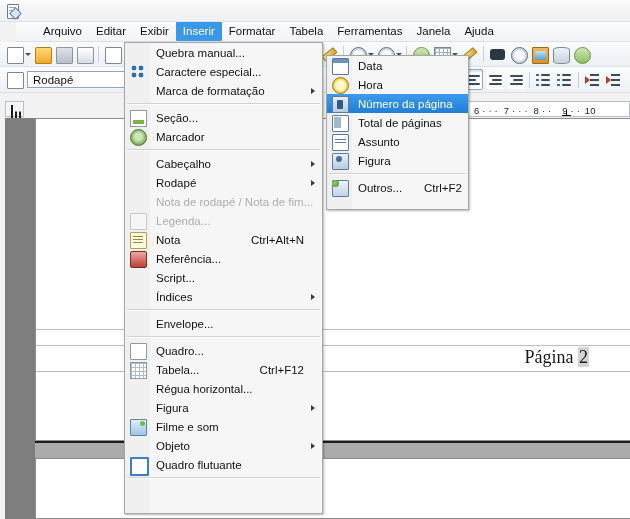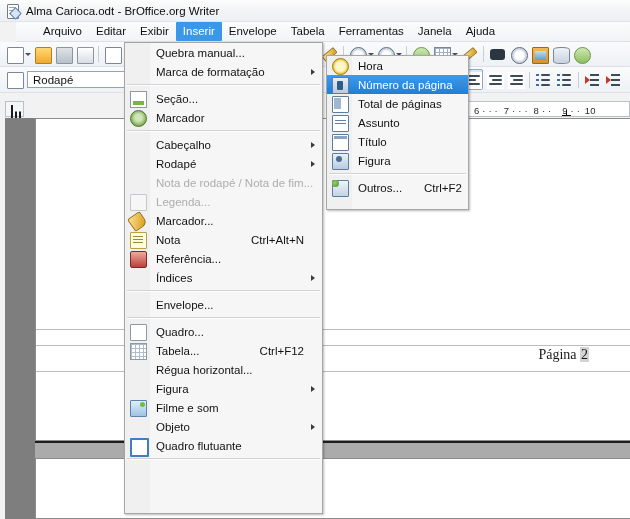--- a/index.html
+++ b/index.html
@@ -131,21 +131,21 @@
   }
   .page{
     position:absolute;background:#ffffff;border:1px solid #8c8c8c;box-sizing:border-box;
   }
   .page.p1{left:30px;top:0px;width:600px;height:323px;}
   .page.p2{left:30px;top:340px;width:600px;height:61px;}
   .gapbar{position:absolute;left:30px;top:323px;width:600px;height:17px;background:#ababab;
           border-top:2px solid #1d1d1d;border-bottom:1px solid #5e5e5e;}
   .footer-sep{position:absolute;left:0;right:0;border-top:1px solid #bdbdbd;}
   .footer-text{
-    position:absolute;right:45px;font-family:"Liberation Serif", serif;font-size:14px;color:#1a1a1a;
+    position:absolute;right:45px;font-family:"Liberation Serif", serif;font-size:18px;color:#1a1a1a;
     white-space:nowrap;
   }
   .footer-text .fld{background:#d4d4d4;padding:0 1px;}
 
   
   .menu{
     position:absolute;background:#f6f6f6;border:1px solid #a6a6a6;
     box-shadow:1px 1px 2px rgba(0,0,0,.28);box-sizing:border-box;z-index:50;
   }
   .menu.main{left:124px;top:42px;width:199px;height:472px;}
@@ -207,29 +207,28 @@
 </head>
 <body>
 
 <div id="app">
 
   <div class="titlebar">
     <span class="title-icon">
       <span class="doc"></span>
         <span class="pen"></span>
     </span>
-    <span class="title-text">Alma Carioca.odt - BrOffice.org Writer</span>
   </div>
 
   <div class="menubar">
     <div class="mi">Arquivo</div>
     <div class="mi">Editar</div>
     <div class="mi">Exibir</div>
     <div class="mi active">Inserir</div>
-    <div class="mi">Envelope</div>
+    <div class="mi">Formatar</div>
     <div class="mi">Tabela</div>
     <div class="mi">Ferramentas</div>
     <div class="mi">Janela</div>
     <div class="mi">Ajuda</div>
   </div>
 
   <div class="toolbar t1">
     <div class="tb-btn">
         <span class="ic doc"></span>
       </div>
@@ -454,20 +453,24 @@
     <div class="page p2"></div>
   </div>
 
   <div class="menu main">
     <div class="colstrip"></div>
 
     <div class="row">
       <span class="lbl">Quebra manual...</span>
     </div>
     <div class="row">
+      <span class="mico specialchar"></span>
+      <span class="lbl">Caractere especial...</span>
+    </div>
+    <div class="row">
       <span class="lbl">Marca de formatação</span>
       <span class="arrow"></span>
     </div>
 
     <div class="sep"></div>
 
     <div class="row">
       <span class="mico section"></span>
       <span class="lbl">Seção...</span>
     </div>
@@ -487,33 +490,32 @@
       <span class="arrow"></span>
     </div>
     <div class="row dis">
       <span class="lbl">Nota de rodapé / Nota de fim...</span>
     </div>
     <div class="row dis">
       <span class="mico sq" style="opacity:.45"></span>
       <span class="lbl">Legenda...</span>
     </div>
     <div class="row">
-      <span class="mico pin"></span>
-      <span class="lbl">Marcador...</span>
-    </div>
-    <div class="row">
       <span class="mico note"></span>
       <span class="lbl">Nota</span>
       <span class="sc" style="right:18px">Ctrl+Alt+N</span>
     </div>
     <div class="row">
       <span class="mico ref"></span>
       <span class="lbl">Referência...</span>
     </div>
     <div class="row">
+      <span class="lbl">Script...</span>
+    </div>
+    <div class="row">
       <span class="lbl">Índices</span>
       <span class="arrow"></span>
     </div>
 
     <div class="sep"></div>
 
     <div class="row">
       <span class="lbl">Envelope...</span>
     </div>
 
@@ -549,40 +551,40 @@
     </div>
 
     <div class="sep"></div>
 
   </div>
 
   <div class="menu sub">
     <div class="colstrip"></div>
 
     <div class="row">
+      <span class="mico date"></span>
+      <span class="lbl">Data</span>
+    </div>
+    <div class="row">
       <span class="mico clock"></span>
       <span class="lbl">Hora</span>
     </div>
     <div class="row hl">
       <span class="mico pagenum"></span>
       <span class="lbl">Número da página</span>
     </div>
     <div class="row">
       <span class="mico total"></span>
       <span class="lbl">Total de páginas</span>
     </div>
     <div class="row">
       <span class="mico subject"></span>
       <span class="lbl">Assunto</span>
     </div>
     <div class="row">
-      <span class="mico title"></span>
-      <span class="lbl">Título</span>
-    </div>
-    <div class="row">
       <span class="mico author"></span>
       <span class="lbl">Figura</span>
     </div>
 
     <div class="sep"></div>
 
     <div class="row">
       <span class="mico others"></span>
       <span class="lbl">Outros...</span>
       <span class="sc" style="right:6px">Ctrl+F2</span>

